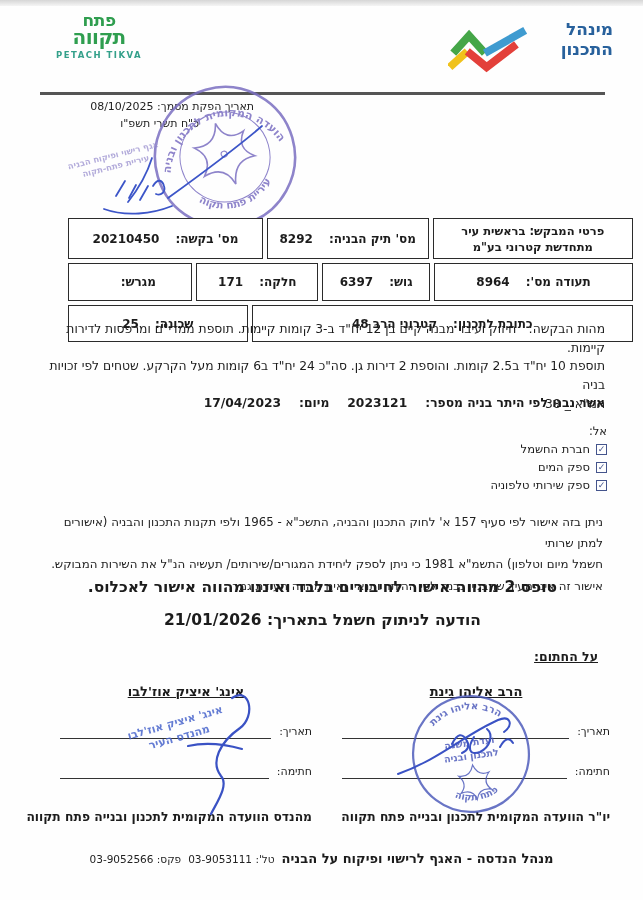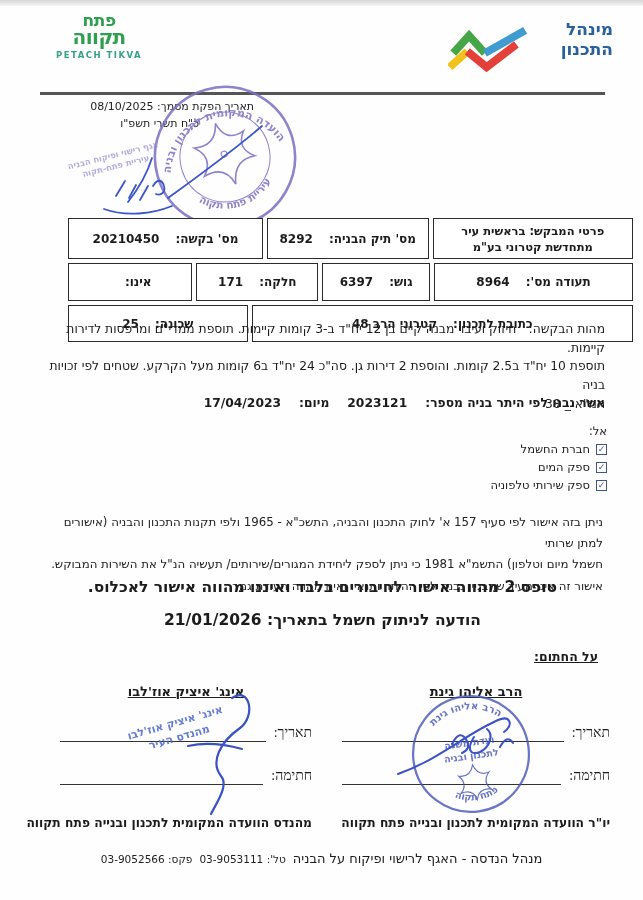--- a/index.html
+++ b/index.html
@@ -66,28 +66,28 @@
   .note1 { position:absolute; left:40px; right:38px; top:578px; text-align:center; font-size:15.5px; font-weight:bold; }
   .note2 { position:absolute; left:40px; right:38px; top:611px; text-align:center; font-size:15.5px; font-weight:bold; }
   .signatory-heading { position:absolute; right:45px; top:649px; font-size:12.5px; font-weight:bold; text-decoration:underline; }
 
   
   .sig-col { position:absolute; top:684px; width:268px; }
   .sig-col.right { right:33px; } .sig-col.left { left:60px; width:252px; }
   .sig-name { text-align:center; font-size:13px; font-weight:bold; text-decoration:underline; }
   .sig-row { display:flex; align-items:flex-end; gap:8px; margin-top:26px; }
   .sig-col .sig-row:nth-of-type(2) { margin-top:26px; }
-  .sig-label { font-size:14px; white-space:nowrap; padding-bottom:1px;font-family:Liberation Serif, serif; }
+  .sig-label { font-size:11px; white-space:nowrap; padding-bottom:1px; }
   .sig-line { flex:1; border-bottom:1.3px solid #333; height:14px; }
   .sig-role { text-align:center; font-size:12.3px; font-weight:bold; margin-top:31px; white-space:nowrap; }
 
   
   .footer { position:absolute; left:0; top:851px; width:643px; display:flex; justify-content:center; gap:7px;
      align-items:baseline; }
-  .footer .dept { font-size:13px; font-weight:normal; }
+  .footer .dept { font-size:13px; font-weight:bold; }
   .footer .tel { font-size:10.5px; color:#222; }
 </style>
 </head>
 <body>
 
 <div id="page">
   <div class="scan-edge-top"></div>
 
   <div class="city-logo">
     <div>
@@ -167,21 +167,21 @@
       </div>
       <div class="cell r2 c-gush">
         <span class="lbl">גוש:</span>
         <span class="val">6397</span>
       </div>
       <div class="cell r2 c-helka">
         <span class="lbl">חלקה:</span>
         <span class="val">171</span>
       </div>
       <div class="cell r2 c-migrash">
-        <span class="lbl">אינו:</span>
+        <span class="lbl">מגרש:</span>
         <span class="val"></span>
       </div>
     </div>
     <div class="drow">
       <div class="cell r3 c-address">
         <span class="lbl">כתובת לתכנון:</span>
         <span class="val">קטרוני הרב 48</span>
       </div>
       <div class="cell r3 c-neigh">
         <span class="lbl">שכונה:</span>

